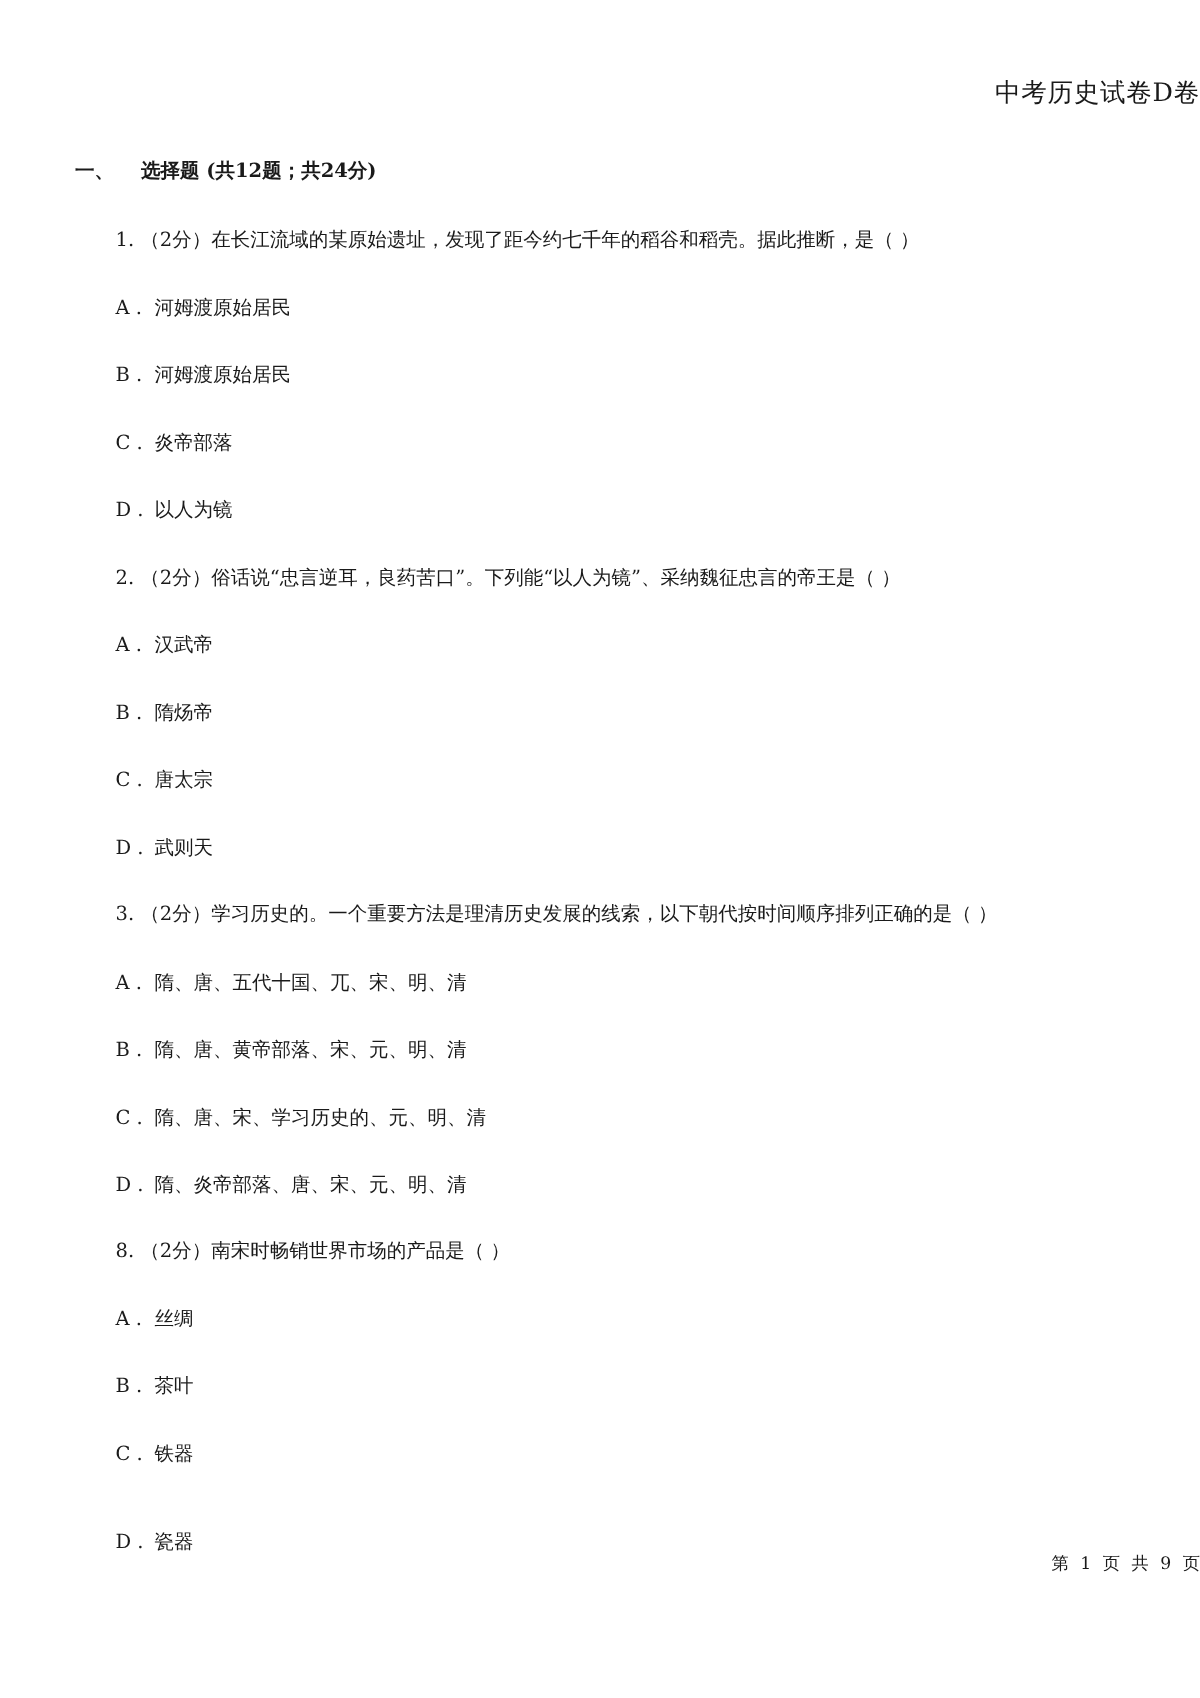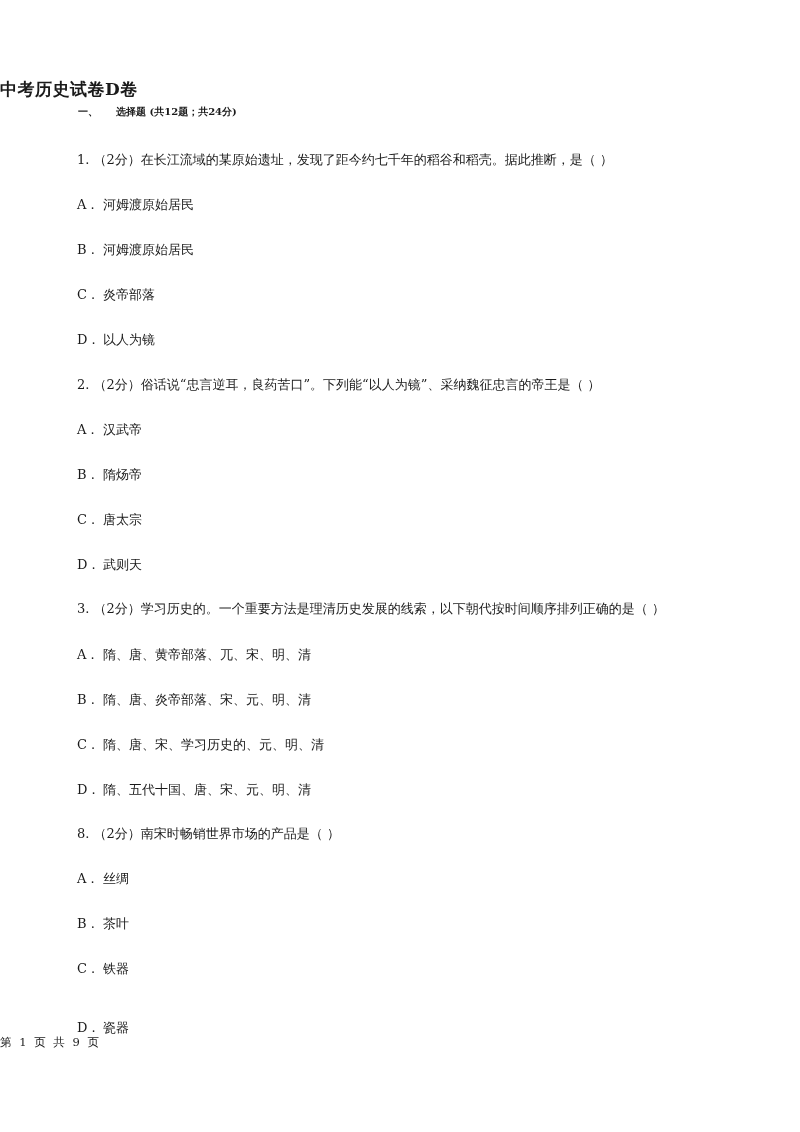--- a/index.html
+++ b/index.html
@@ -2,34 +2,34 @@
 <html><head>
 <meta charset="utf-8">
 <style>
   html, body { margin: 0; padding: 0; background: #ffffff; }
   body {
     width: 800px; height: 1132px; position: relative; overflow: hidden;
     font-family: "DejaVu Serif", "Liberation Serif", serif;
     color: #1a1a1a;
   }
   .title {
-    position: absolute; top: 50px; left: 0; width: 800px; text-align: left;
-    font-size: 17px; font-weight: bold; letter-spacing: 0.5px; margin-top: 28px;
+    position: absolute; top: 50px; left: 0; width: 800px; text-align: right;
+    font-size: 17px; font-weight: normal; letter-spacing: 0.5px;
   }
   .section {
     position: absolute; left: 50px; top: 105px;
-    font-size: 10px; font-weight: bold; margin-left: 28px;
+    font-size: 13px; font-weight: bold;
   }
   .section .num { margin-right: 18px; }
   .line {
     position: absolute; left: 77px; font-size: 13px; white-space: nowrap;
   }
   .opt .letter { display: inline-block; width: 26px; }
   .footer {
-    position: absolute; top: 1035px; left: 0; width: 800px; text-align: left;
+    position: absolute; top: 1035px; left: 0; width: 800px; text-align: right;
     font-size: 11.5px; word-spacing: 4px;
   }
 </style>
 </head>
 <body>
 
 <div>
   <div class="title">中考历史试卷D卷</div>
 
   <div class="section">
@@ -42,24 +42,24 @@
   <div class="line opt" style="top:286px"><span class="letter">C .</span><span>炎帝部落</span></div>
   <div class="line opt" style="top:331px"><span class="letter">D .</span><span>以人为镜</span></div>
 
   <div class="line" style="top:376px">2.  （2分）俗话说“忠言逆耳，良药苦口”。下列能“以人为镜”、采纳魏征忠言的帝王是（      ）</div>
   <div class="line opt" style="top:421px"><span class="letter">A .</span><span>汉武帝</span></div>
   <div class="line opt" style="top:466px"><span class="letter">B .</span><span>隋炀帝</span></div>
   <div class="line opt" style="top:511px"><span class="letter">C .</span><span>唐太宗</span></div>
   <div class="line opt" style="top:556px"><span class="letter">D .</span><span>武则天</span></div>
 
   <div class="line" style="top:600px">3.  （2分）学习历史的。一个重要方法是理清历史发展的线索，以下朝代按时间顺序排列正确的是（      ）</div>
-  <div class="line opt" style="top:646px"><span class="letter">A .</span><span>隋、唐、黄帝部落、兀、宋、明、清</span></div>
-  <div class="line opt" style="top:691px"><span class="letter">B .</span><span>隋、唐、炎帝部落、宋、元、明、清</span></div>
+  <div class="line opt" style="top:646px"><span class="letter">A .</span><span>隋、唐、五代十国、兀、宋、明、清</span></div>
+  <div class="line opt" style="top:691px"><span class="letter">B .</span><span>隋、唐、黄帝部落、宋、元、明、清</span></div>
   <div class="line opt" style="top:736px"><span class="letter">C .</span><span>隋、唐、宋、学习历史的、元、明、清</span></div>
-  <div class="line opt" style="top:781px"><span class="letter">D .</span><span>隋、五代十国、唐、宋、元、明、清</span></div>
+  <div class="line opt" style="top:781px"><span class="letter">D .</span><span>隋、炎帝部落、唐、宋、元、明、清</span></div>
 
   <div class="line" style="top:825px">8.  （2分）南宋时畅销世界市场的产品是（      ）</div>
   <div class="line opt" style="top:870px"><span class="letter">A .</span><span>丝绸</span></div>
   <div class="line opt" style="top:915px"><span class="letter">B .</span><span>茶叶</span></div>
   <div class="line opt" style="top:960px"><span class="letter">C .</span><span>铁器</span></div>
   <div class="line opt" style="top:1019px"><span class="letter">D .</span><span>瓷器</span></div>
 
   <div class="footer">第 1 页 共 9 页</div>
 </div>
 

